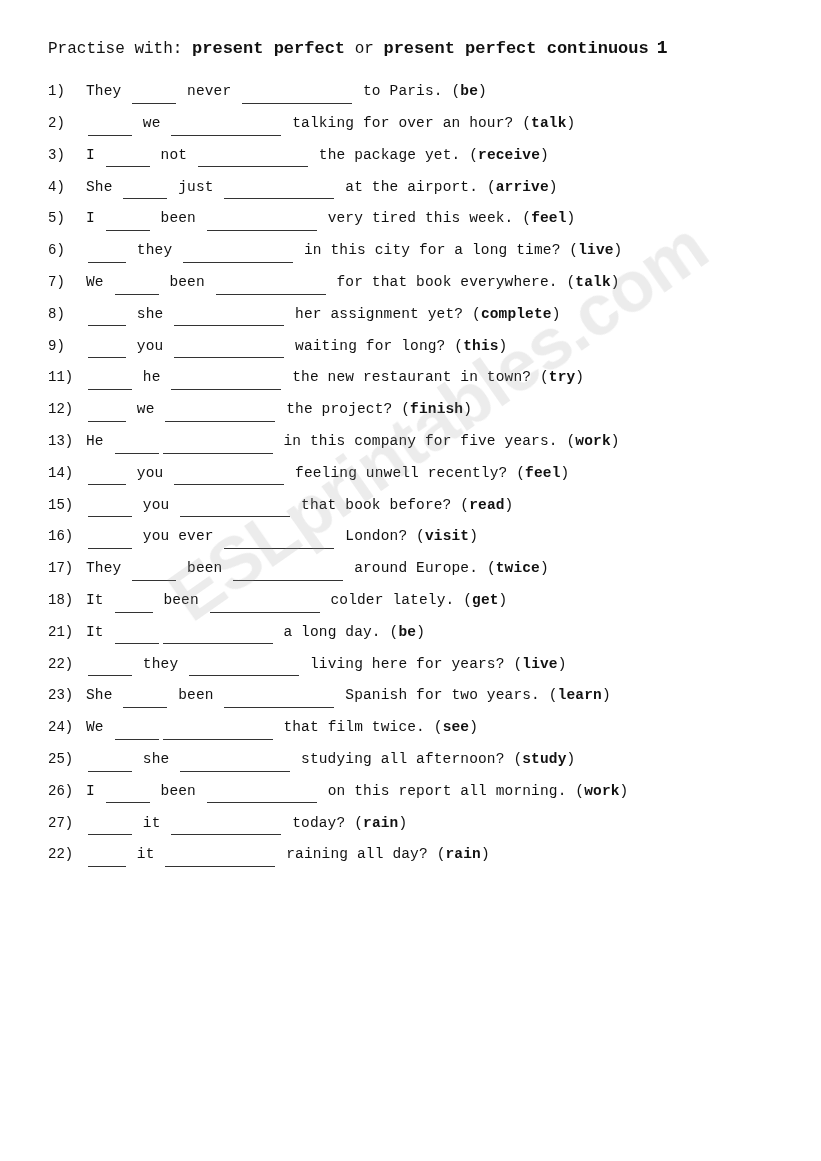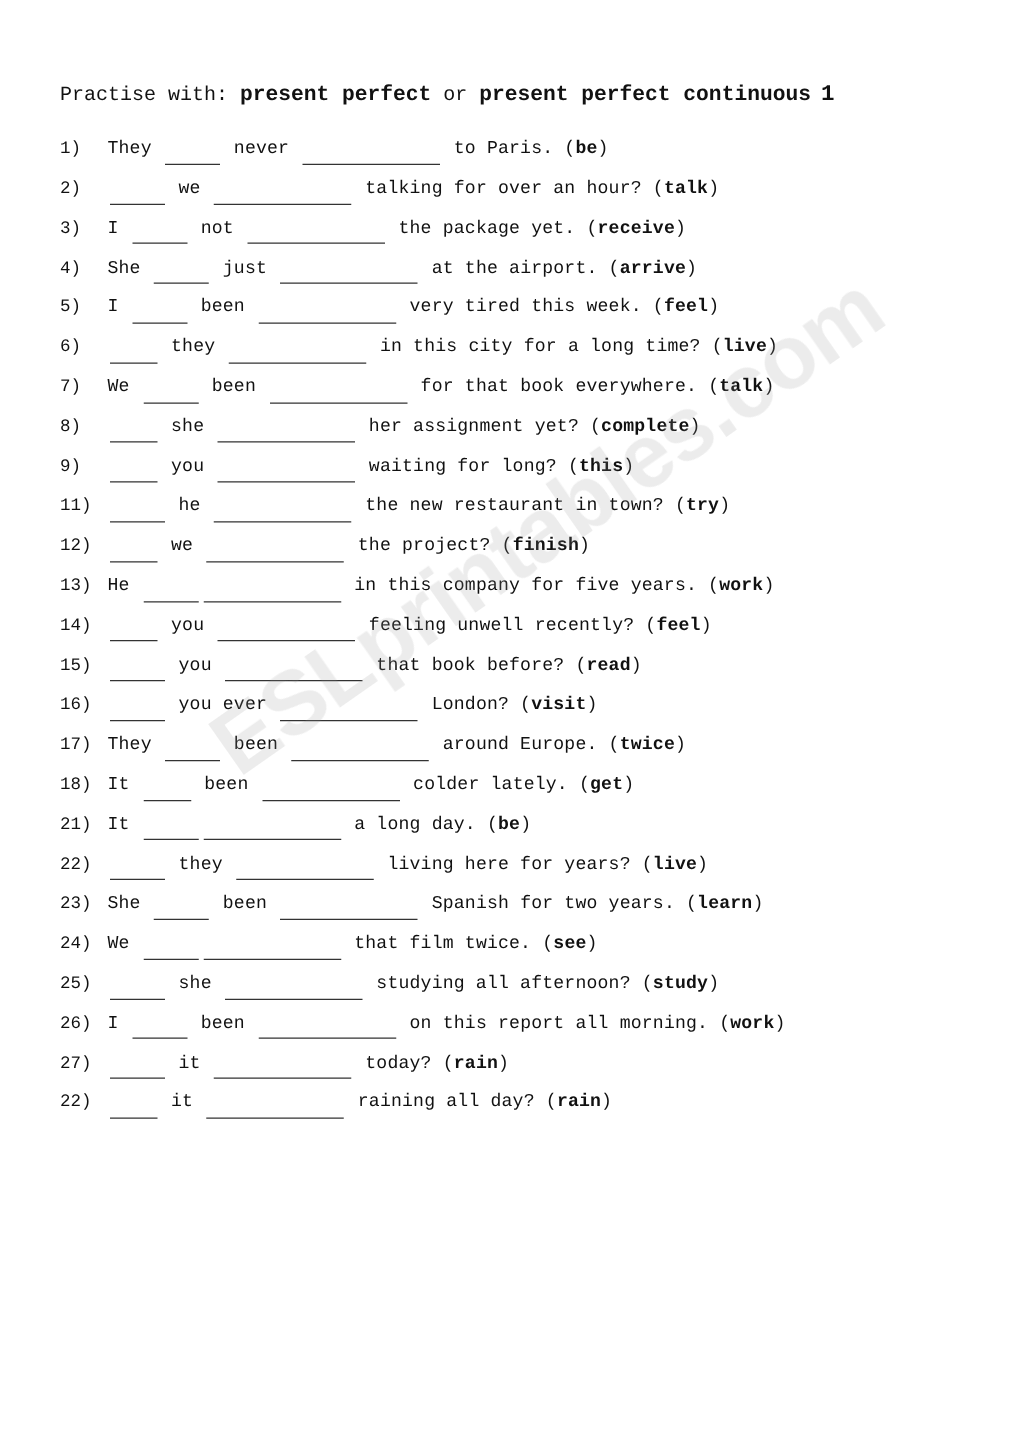--- a/index.html
+++ b/index.html
@@ -9,21 +9,20 @@
       font-size: 15px;
       color: #111;
       width: 821px;
       min-height: 1161px;
       padding: 36px 48px 36px 48px;
     }
     .page-title {
       font-size: 16px;
       margin-bottom: 18px;
       line-height: 1.4;
-      margin-top: 28px;
     }
     .page-title .normal { font-weight: normal; }
     .page-title .bold { font-weight: bold; font-size: 17px; }
     .page-title .num { font-weight: bold; font-size: 18px; margin-left: 8px; }
     .exercise-list {
       list-style: none;
     }
     .exercise-list li {
       display: flex;
       align-items: baseline;

